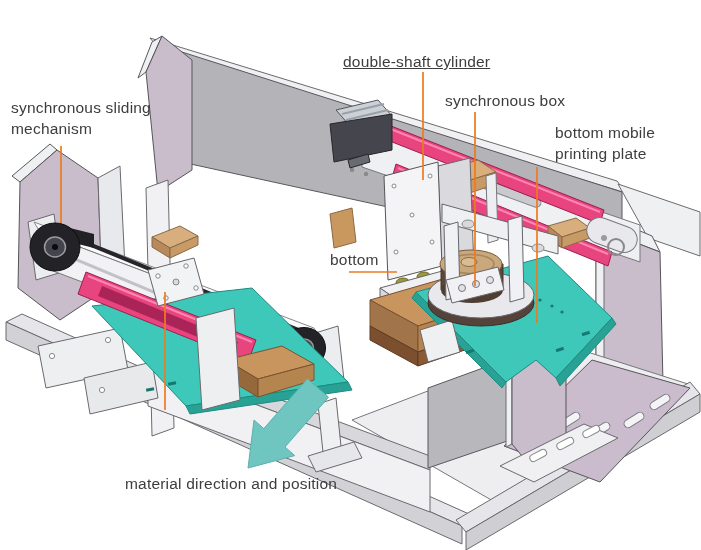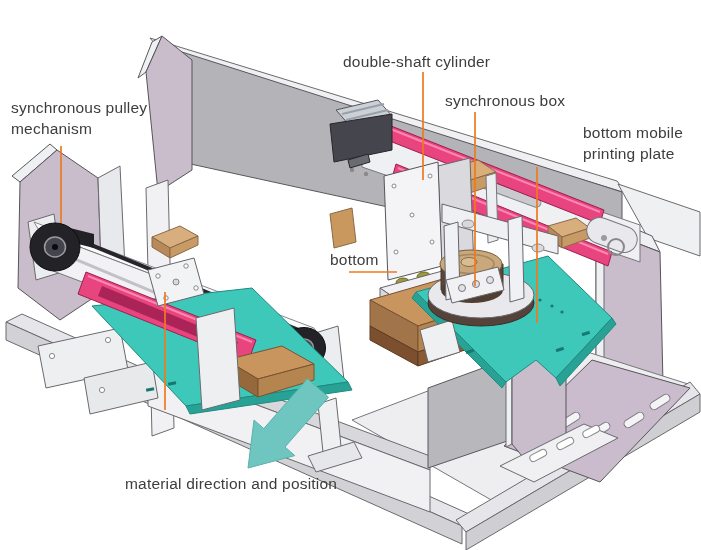--- a/index.html
+++ b/index.html
@@ -224,22 +224,22 @@
     <line x1="61" y1="146" x2="61" y2="223"></line>
     <line x1="423" y1="72" x2="423" y2="180"></line>
     <line x1="475" y1="112" x2="475" y2="286"></line>
     <line x1="537" y1="167" x2="537" y2="323"></line>
     <line x1="349" y1="272" x2="397" y2="272"></line>
     <line x1="165" y1="292" x2="165" y2="410"></line>
   </g>
   <polygon points="307.4,378.8 263.8,428.6 254,420 248,468 294.8,455.6 285,447 328.6,397.2" fill="#6fc6c0" stroke="#5ab3ac"></polygon>
 </svg>
 
-<div class="callout" style="left:11px;top:97px;">synchronous pulley
+<div class="callout" style="left:11px;top:97px;">synchronous sliding
 mechanism</div>
-<div class="callout" style="left:343px;top:51px;">double-shaft cylinder</div>
+<div class="callout" style="left:343px;top:51px;text-decoration:underline;">double-shaft cylinder</div>
 <div class="callout" style="left:445px;top:90px;">synchronous box</div>
-<div class="callout" style="left:555px;top:122px;margin-left:28px;">bottom mobile
+<div class="callout" style="left:555px;top:122px;">bottom mobile
 printing plate</div>
 <div class="callout" style="left:330px;top:249px;">bottom</div>
 <div class="callout" style="left:125px;top:473px;">material direction and position</div>
 
 </div>
 
 </body></html>

